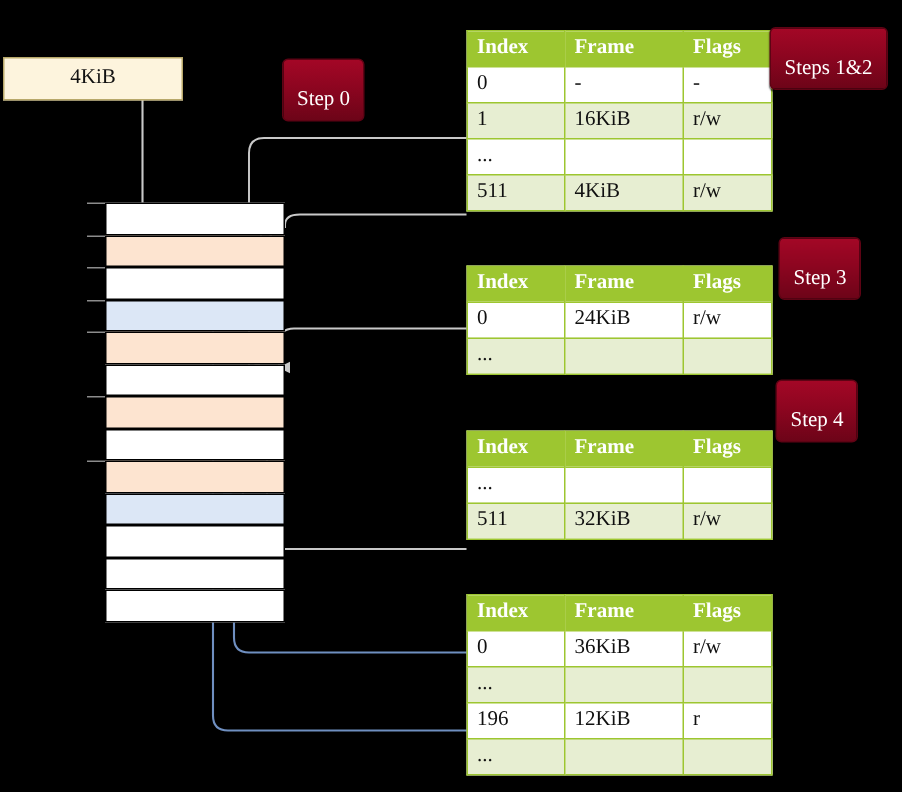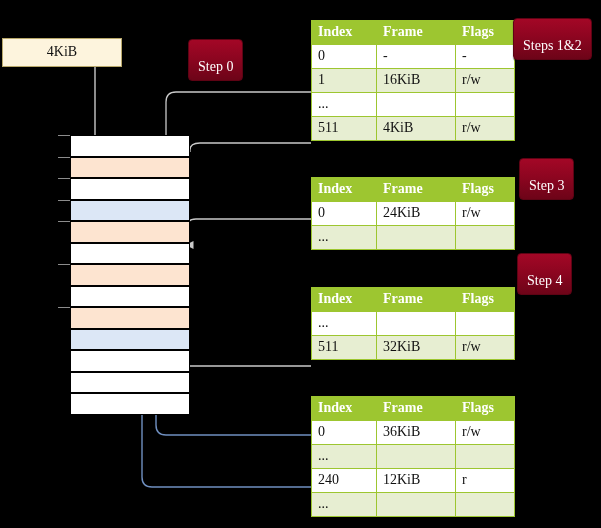--- a/index.html
+++ b/index.html
@@ -228,21 +228,21 @@
           <td class="c-index">0</td>
           <td class="c-frame">36KiB</td>
           <td class="c-flags">r/w</td>
         </tr>
         <tr class="alt">
           <td class="c-index">...</td>
           <td class="c-frame"></td>
           <td class="c-flags"></td>
         </tr>
         <tr>
-          <td class="c-index">240</td>
+          <td class="c-index">196</td>
           <td class="c-frame">12KiB</td>
           <td class="c-flags">r</td>
         </tr>
         <tr class="alt">
           <td class="c-index">...</td>
           <td class="c-frame"></td>
           <td class="c-flags"></td>
         </tr>
       </tbody>
     </table>

